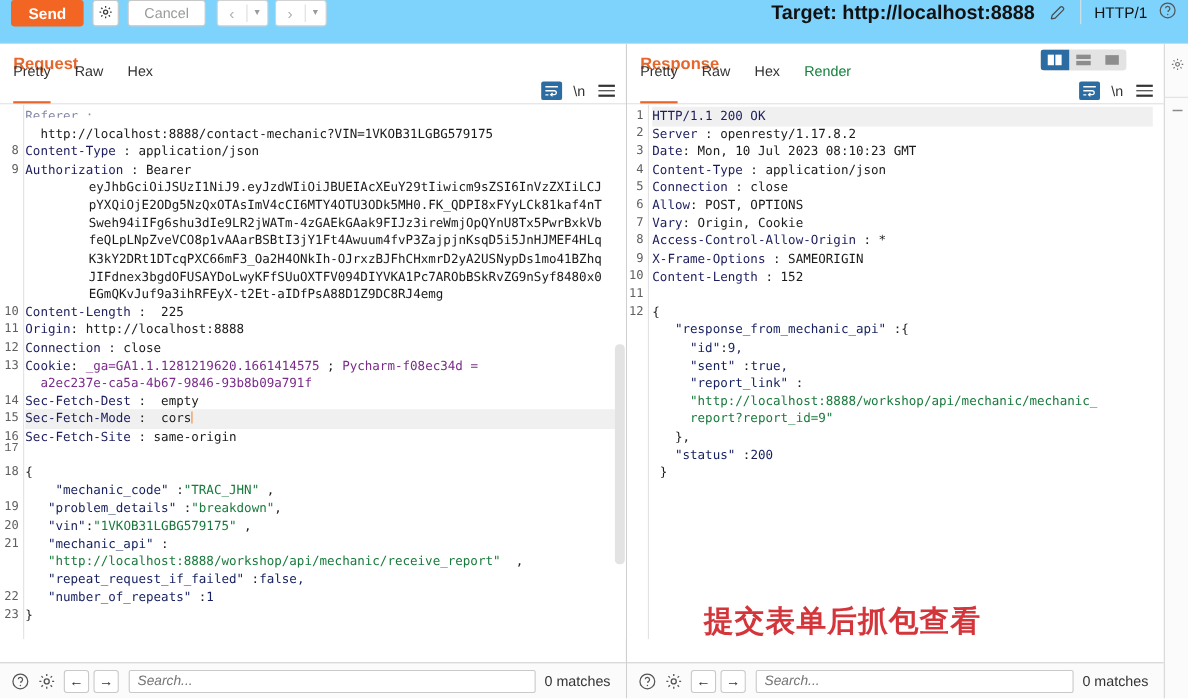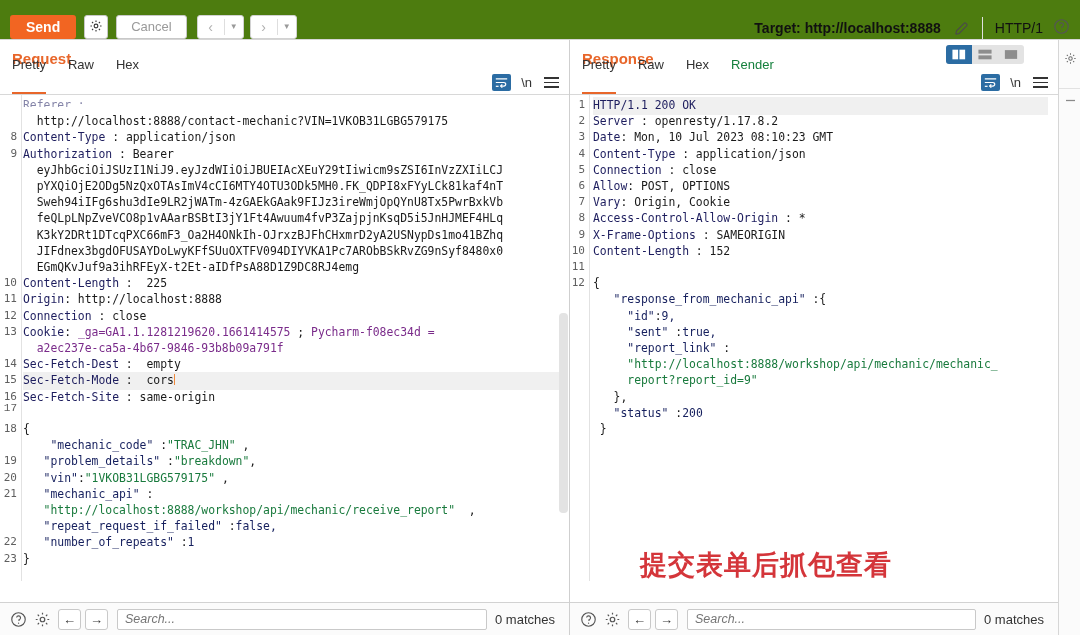--- a/index.html
+++ b/index.html
@@ -10,23 +10,23 @@
     background: #ffffff;
     font-family: "Liberation Sans", sans-serif;
     font-size: 13px;
     color: #1a1a1a;
   }
   #app { position: relative; width: 1080px; height: 635px; }
 
   
   .toolbar {
     position: absolute; left: 0; top: 0; width: 1080px; height: 40px;
-    background: #4d7c0f;
+    background: #7dd3fc;
     border-bottom: 1px solid #d6d6d6;
-    display: flex; align-items: flex-end; padding: 0 10px;
+    display: flex; align-items: flex-start; padding: 0 10px;
   }
   .send-btn {
     background: #f26522; color: #ffffff; font-weight: bold; font-size: 14px;
     border: none; border-radius: 3px; padding: 0 16px; height: 24px;
     line-height: 24px; cursor: pointer; margin-right: 8px;
   }
   .icon-btn {
     width: 24px; height: 24px; border: 1px solid #c8c8c8; border-radius: 3px;
     background: #ffffff; display: flex; align-items: center; justify-content: center;
     cursor: pointer; margin-right: 8px; padding: 0;
@@ -40,21 +40,21 @@
   .nav-seg {
     height: 24px; border: 1px solid #d2d2d2; background: #ffffff;
     display: flex; align-items: center; border-radius: 3px; overflow: hidden;
     margin-right: 6px;
   }
   .nav-arrow { width: 26px; text-align: center; color: #b0b0b0; font-size: 14px; cursor: pointer; line-height: 22px; }
   .nav-div { width: 1px; height: 16px; background: #dedede; }
   .nav-caret { width: 18px; text-align: center; color: #9a9a9a; font-size: 8px; cursor: pointer; line-height: 22px;}
 
   .toolbar-right { margin-left: auto; display: flex; align-items: center; }
-  .target-label { font-weight: bold; font-size: 14px; color: #111; margin-right: 12px; white-space: nowrap; }
+  .target-label { font-weight: bold; font-size: 18px; color: #111; margin-right: 12px; white-space: nowrap; }
   .pencil { margin-right: 12px; cursor: pointer; display:flex; align-items:center;}
   .vdiv { width: 1px; height: 22px; background: #e0e0e0; margin-right: 12px; }
   .http-ver { font-size: 14px; color: #111; margin-right: 10px; }
 
   
   .panel { position: absolute; top: 40px; height: 595px; background: #ffffff; }
   .panel-req { left: 0; width: 570px; border-right: 1px solid #cfcfcf; }
   .panel-res { left: 570px; width: 488px; }
   .rail { position:absolute; left:1058px; top:40px; width:22px; height:595px;
           background:#fbfbfb; border-left:1px solid #d6d6d6; }
@@ -111,21 +111,21 @@
     font-family: "DejaVu Sans Mono", monospace; text-align: right;
   }
   .row { position: relative; height: 18px; white-space: pre; }
   .row.hl { background: #f0f0f0; }
 
   .k-hdr { color: #1d1d5e; }      
   .k-val { color: #1a1a1a; }      
   .k-key { color: #16205e; }      
   .k-str { color: #197a3d; }      
   .k-num { color: #16205e; }      
-  .k-b64 { color: #1a1a1a; }
+  .k-b64 { color: #1a1a1a; padding-left: 44px; }
   .k-ck  { color: #7a2b8a; }      
   .k-plain { color: #1a1a1a; }
   .caret { display:inline-block; width:1px; height:11px; background:#f08a3c; vertical-align:-1px; }
 
   .vscroll { position: absolute; right: 1px; width: 9px; background: #e3e3e3; border-radius: 4px; }
 
   .cn-note {
     position: absolute; left: 70px; top: 462px;
     color: #d4353a; font-size: 27px; font-weight: bold;
     font-family: Liberation Serif, serif; letter-spacing: 1px;

